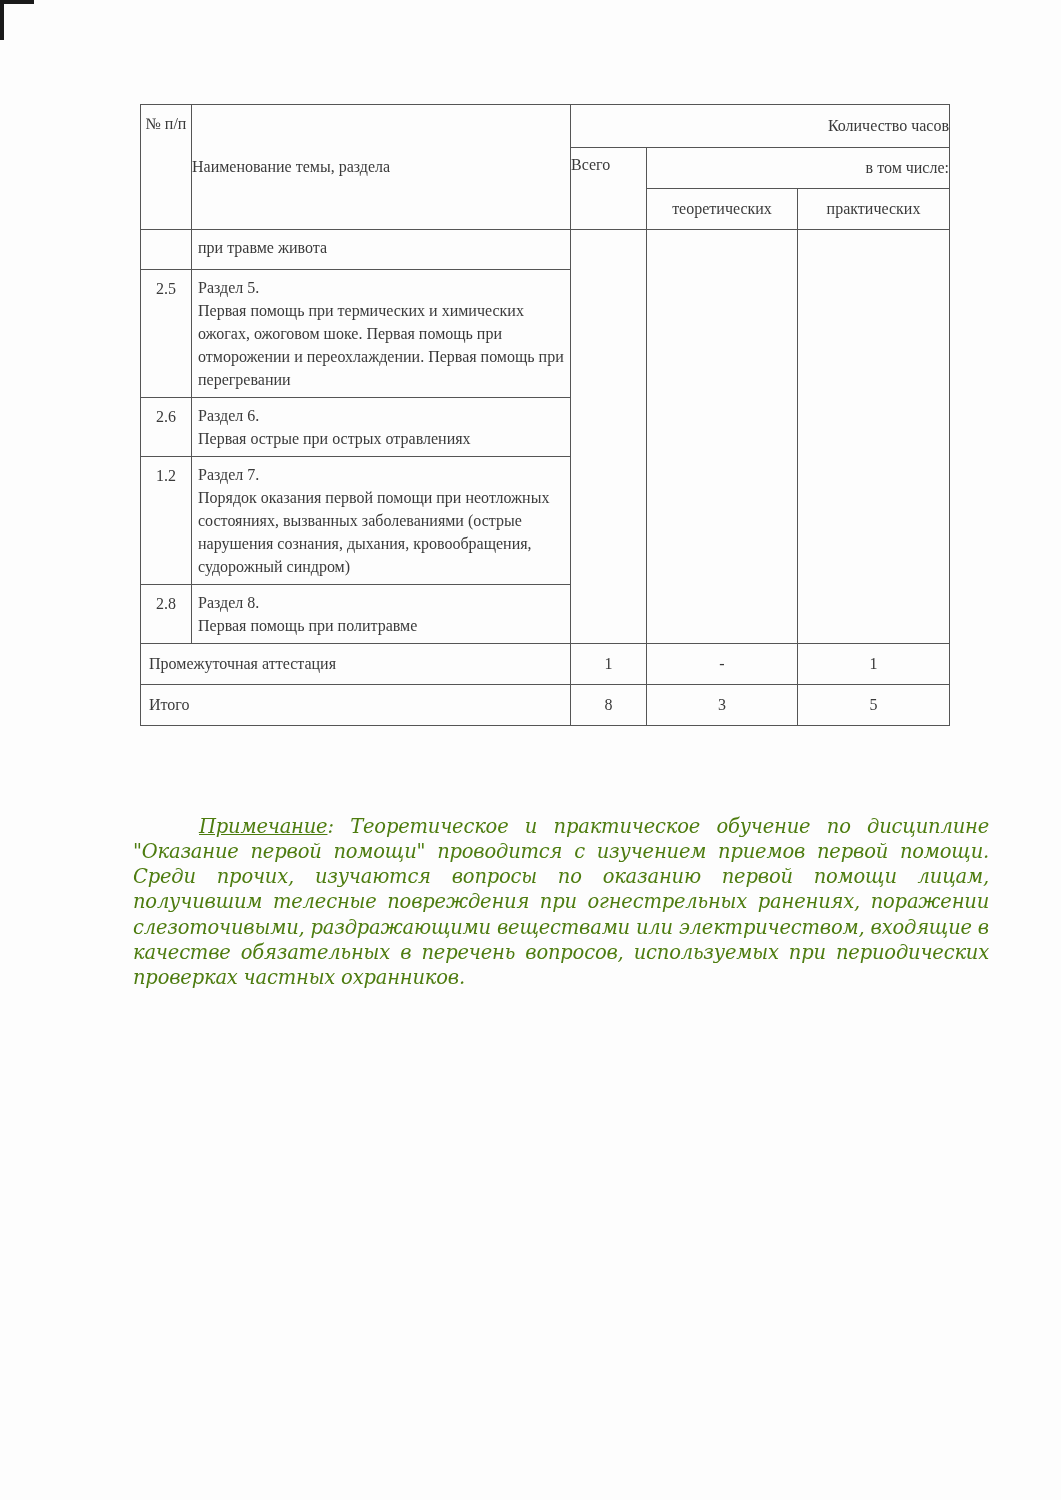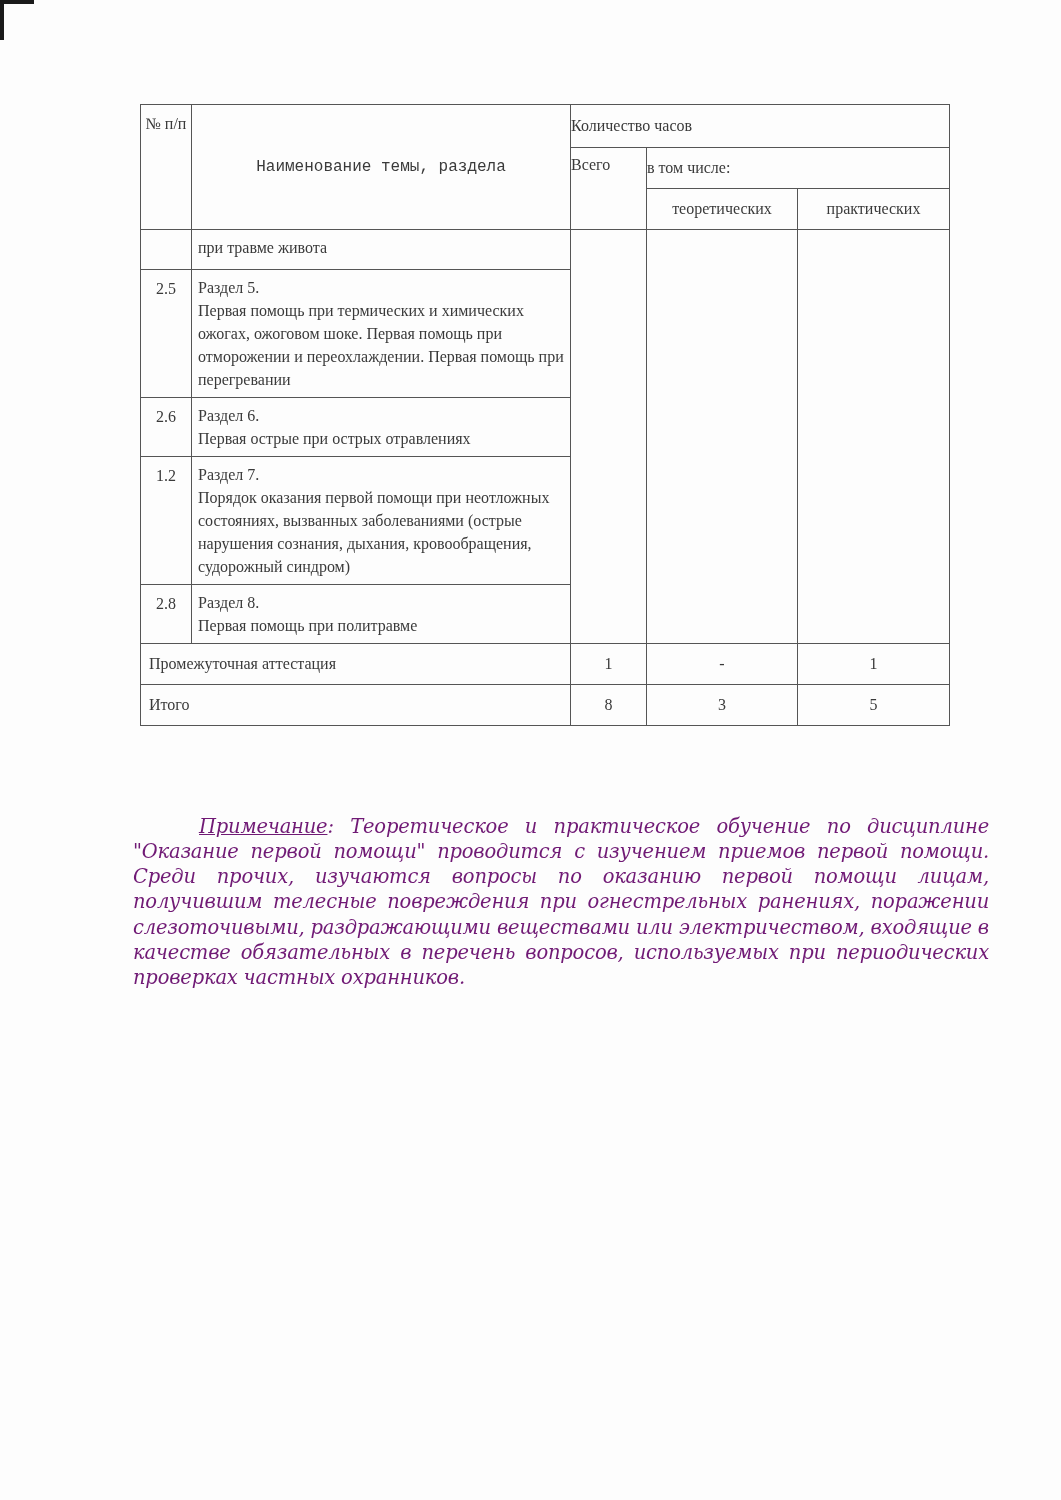--- a/index.html
+++ b/index.html
@@ -12,37 +12,37 @@
   .page { position: absolute; left: 0; top: 0; width: 1061px; height: 1500px; }
 
   table.plan {
     position: absolute; left: 140px; top: 104px; width: 810px;
     border-collapse: collapse; font-size: 16px; color: #3a3a3a;
   }
   table.plan td, table.plan th {
     border: 1.5px solid #555; padding: 0; font-weight: normal; vertical-align: top;
   }
   .h-num { width: 50px; text-align: center; padding-top: 8px !important; line-height: 22px; }
-  .h-name { width: 378px; text-align: center; vertical-align: middle !important; font-family: Liberation Mono, monospace; }
-  .h-hours { height: 42px; text-align: left; vertical-align: middle !important; }
+  .h-name { width: 378px; text-align: left; vertical-align: middle !important; }
+  .h-hours { height: 42px; text-align: right; vertical-align: middle !important; }
   .h-total { width: 75px; text-align: left; padding-top: 8px !important; }
-  .h-incl { height: 40px; text-align: left; vertical-align: middle !important; }
+  .h-incl { height: 40px; text-align: right; vertical-align: middle !important; }
   .h-theory { width: 150px; height: 40px; text-align: center; vertical-align: middle !important; margin-left: 8px; }
   .h-practice { text-align: center; vertical-align: middle !important; }
 
   .c-num { text-align: center; padding-top: 8px !important; line-height: 22px; }
   .c-name { padding: 6px 4px 6px 6px !important; line-height: 23px; }
   .c-empty { }
   .sum-label { padding: 8px 8px !important; height: 24px; vertical-align: middle !important; }
   .sum-val { text-align: center; vertical-align: middle !important; }
 
   .note {
     position: absolute; left: 133px; top: 794px; width: 856px;
     font-family: "DejaVu Serif", "Liberation Serif", serif; font-style: italic;
-    font-size: 19.5px; line-height: 25.3px; text-align: justify; color: #701a75;
+    font-size: 19.5px; line-height: 25.3px; text-align: justify; color: #4d7c0f;
     text-indent: 66px; letter-spacing: -0.2px;
   }
   .note-label { text-decoration: underline; }
 </style>
 </head>
 <body>
 
 <div class="page">
   <div class="corner-mark"></div>
   <div class="corner-mark-v"></div>

